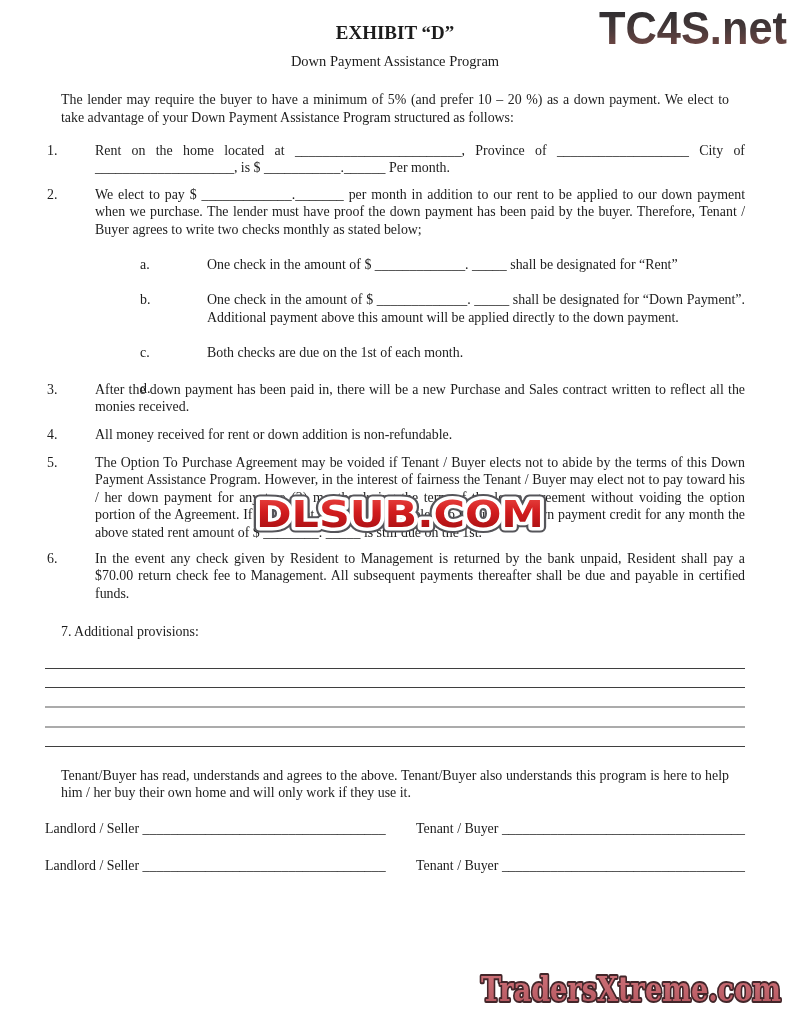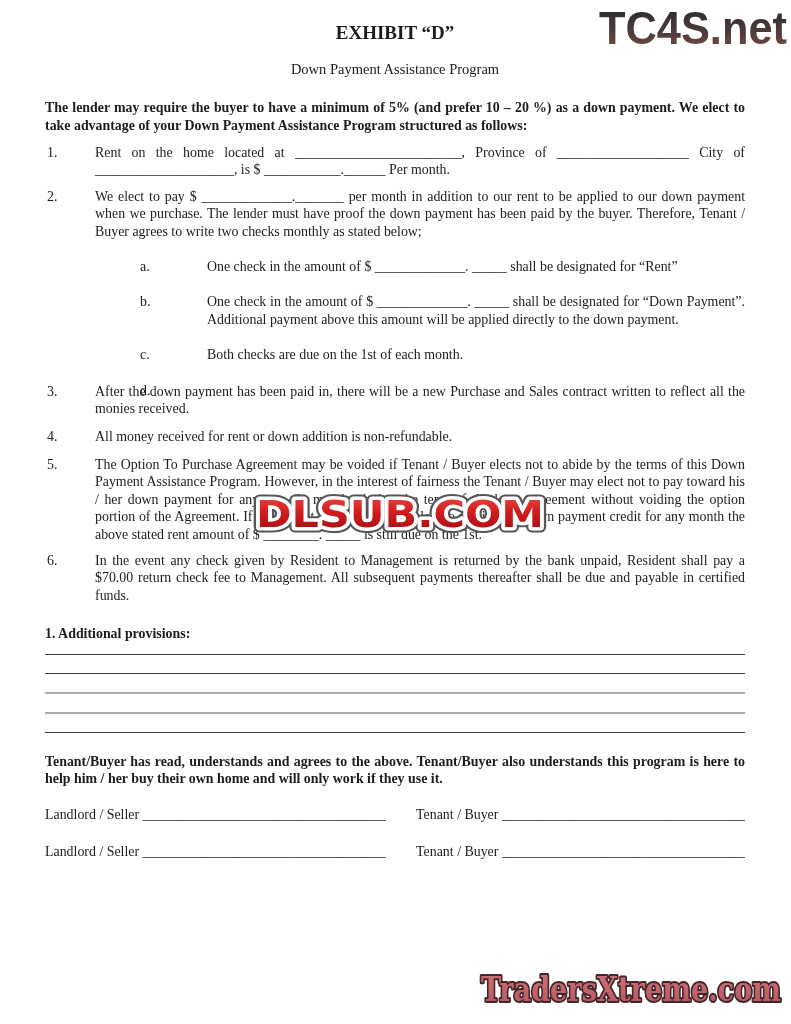--- a/index.html
+++ b/index.html
@@ -10,23 +10,23 @@
     background: #ffffff;
     font-family: "Liberation Serif", serif;
     font-size: 13.9px;
     line-height: 17.4px;
     color: #1c1c1c;
     overflow: hidden;
   }
   .content { padding: 22px 46px 0 45px; }
 
   .title   { text-align: center; font-weight: bold; font-size: 19px; line-height: 1.2; }
-  .subtitle{ text-align: center; font-size: 14.5px; margin-top: 16px; }
+  .subtitle{ text-align: center; font-size: 14.5px; margin-top: 8px; }
 
-  .para { text-align: justify; margin: 0; font-weight: bold; }
+  .para { text-align: justify; margin: 16px; }
   #intro { margin-top: 21px; }
 
   .item { position: relative; padding-left: 50px; text-align: justify; margin-top: 10px; }
   .item > .num { position: absolute; left: 2px; top: 0; }
   .sub  { padding-left: 162px; margin-top: 18px; }
   .sub > .num { left: 95px; }
   #item2 { margin-top: 9px; }
   #item3 { margin-top: 19px; }
   #item4 { margin-top: 11px; }
   #item5 { margin-top: 10px; }
@@ -126,21 +126,21 @@
     <div class="item" id="item5">
       <span class="num">5.</span>
       <span>The Option To Purchase Agreement may be voided if Tenant / Buyer elects not to abide by the terms of this Down Payment Assistance Program. However, in the interest of fairness the Tenant / Buyer may elect not to pay toward his / her down payment for any two (2) months during the term of the lease agreement without voiding the option portion of the Agreement. If the Tenant / Buyer does not elect to receive the down payment credit for any month the above stated rent amount of $ ________. _____ is still due on the 1st.</span>
     </div>
 
     <div class="item" id="item6">
       <span class="num">6.</span>
       <span>In the event any check given by Resident to Management is returned by the bank unpaid, Resident shall pay a $70.00 return check fee to Management. All subsequent payments thereafter shall be due and payable in certified funds.</span>
     </div>
 
-    <p class="para" id="provisions-label">1. Additional provisions:</p>
+    <p class="para" id="provisions-label">7. Additional provisions:</p>
 
     <div id="blank-lines">
       <div class="blank-line first"></div>
       <div class="blank-line"></div>
       <div class="blank-line light"></div>
       <div class="blank-line light"></div>
       <div class="blank-line"></div>
     </div>
 
     <p class="para" id="closing">Tenant/Buyer has read, understands and agrees to the above. Tenant/Buyer also understands this program is here to help him / her buy their own home and will only work if they use it.</p>

